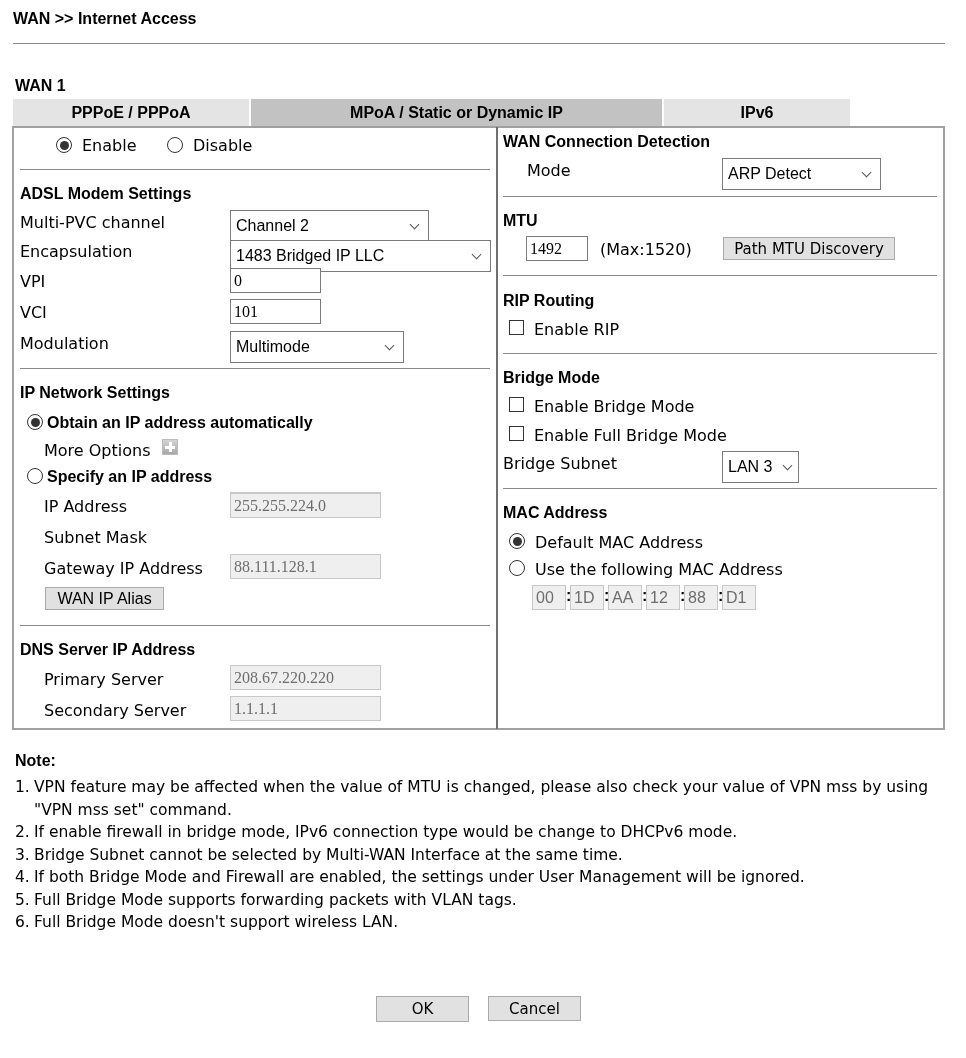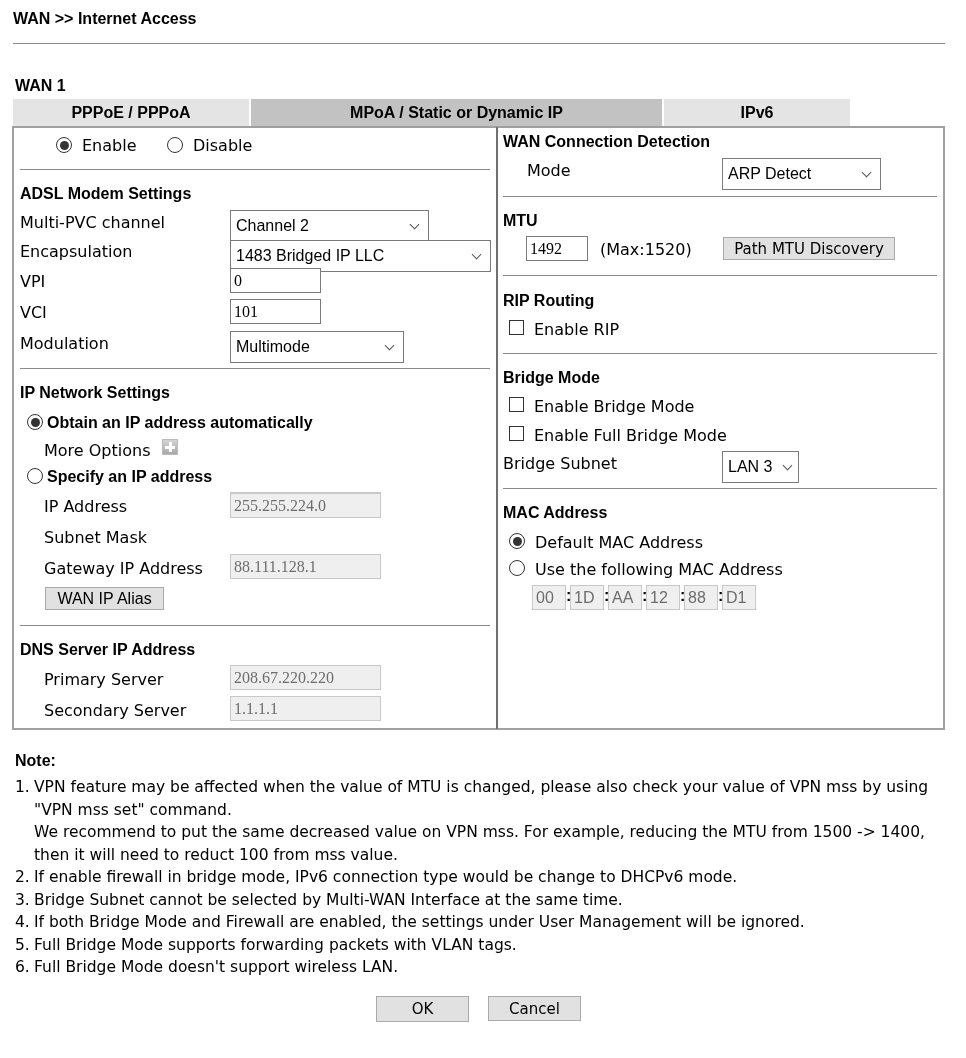--- a/index.html
+++ b/index.html
@@ -155,21 +155,20 @@
 <div class="abs mac" style="left:684px;top:585px;">88</div>
 <div class="abs colon" style="left:718px;top:587px;">:</div>
 <div class="abs mac" style="left:722px;top:585px;">D1</div>
 
 <div class="abs note-title">Note:</div>
 <div class="abs note note-list">
   <div class="note-item">
     <span class="note-num">1.</span>
     <div class="note-text">
       <div>VPN feature may be affected when the value of MTU is changed, please also check your value of VPN mss by using "VPN mss set" command.</div>
-      <div>We recommend to put the same decreased value on VPN mss. For example, reducing the MTU from 1500 -&gt; 1400, then it will need to reduct 100 from mss value.</div>
     </div>
   </div>
   <div class="note-item">
     <span class="note-num">2.</span>
     <div class="note-text">If enable firewall in bridge mode, IPv6 connection type would be change to DHCPv6 mode.</div>
   </div>
   <div class="note-item">
     <span class="note-num">3.</span>
     <div class="note-text">Bridge Subnet cannot be selected by Multi-WAN Interface at the same time.</div>
   </div>

